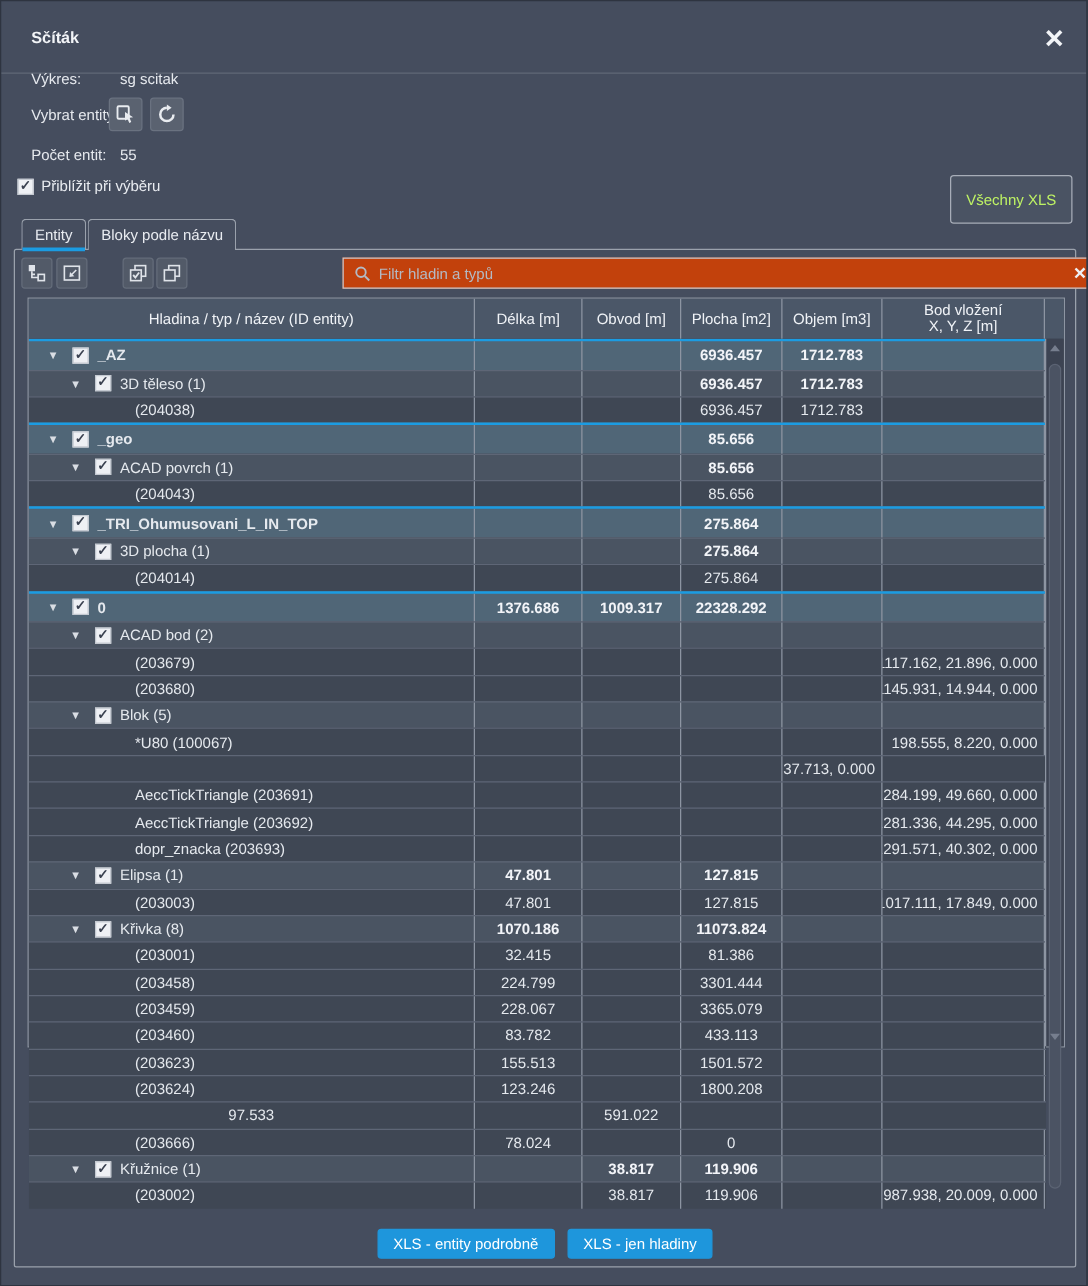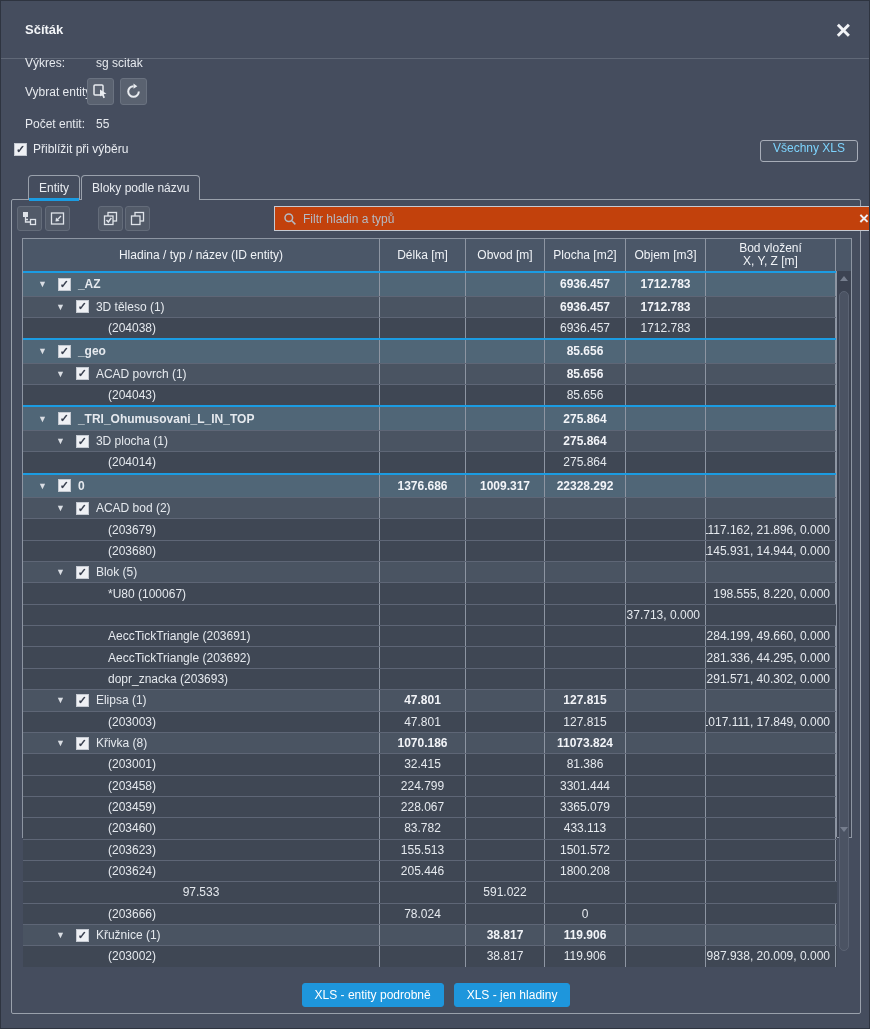--- a/index.html
+++ b/index.html
@@ -26,26 +26,26 @@
     border:1px solid #6a7280; border-radius:3px;
     display:flex; align-items:center; justify-content:center; cursor:pointer;
   }
   .chk{
     width:13px; height:13px; background:#eef0f4; border:1px solid #c4c9d1;
     display:inline-flex; align-items:center; justify-content:center; flex:0 0 13px;
   }
   .chk::after{ content:"\2713"; color:#3a4150; font-size:11px; font-weight:bold; line-height:11px; }
   .zoom-row{ position:absolute; left:13px; top:141px; display:flex; align-items:center; gap:6px; }
   .btn-gray{
-    position:absolute; right:11px; top:139px; height:22px; padding:0 12px;
+    position:absolute; right:11px; top:139px; height:39px; padding:0 12px;
     background:#4a5363; border:1px solid #a7adb8; border-radius:3px;
-    color:#7dd3fc; font-size:12px; display:flex; cursor:pointer;
-  }
-  
-  .tabs{ position:absolute; left:27px; top:174px; display:flex; gap:1px; height:25px; z-index:3; }
+    color:#bef264; font-size:12px; display:flex; align-items:center; cursor:pointer;
+  }
+  
+  .tabs{ position:absolute; left:16px; top:174px; display:flex; gap:1px; height:25px; z-index:3; }
   .tab{
     height:25px; padding:0 10px; display:flex; align-items:center;
     border:1px solid #9aa1ac; border-bottom:none; border-radius:4px 4px 0 0;
     background:#454d5e; color:#e9ecf1; cursor:pointer; position:relative;
   }
   .tab.active{ background:#454d5e; }
   .tab.active::after{
     content:""; position:absolute; left:0; right:0; bottom:-1px; height:3px; background:#1b9ce2;
   }
   
@@ -523,21 +523,21 @@
             <div class="cell num">155.513</div>
             <div class="cell num"></div>
             <div class="cell num">1501.572</div>
             <div class="cell num"></div>
             <div class="cell bod"></div>
           </div>
           <div class="row lv2">
             <div class="cell name">
               <span>(203624)</span>
             </div>
-            <div class="cell num">205.446</div>
+            <div class="cell num">123.246</div>
             <div class="cell num"></div>
             <div class="cell num">1800.208</div>
             <div class="cell num"></div>
             <div class="cell bod"></div>
           </div>
           <div class="row lv2">
             <div class="cell num">97.533</div>
             <div class="cell num"></div>
             <div class="cell num">591.022</div>
             <div class="cell num"></div>

